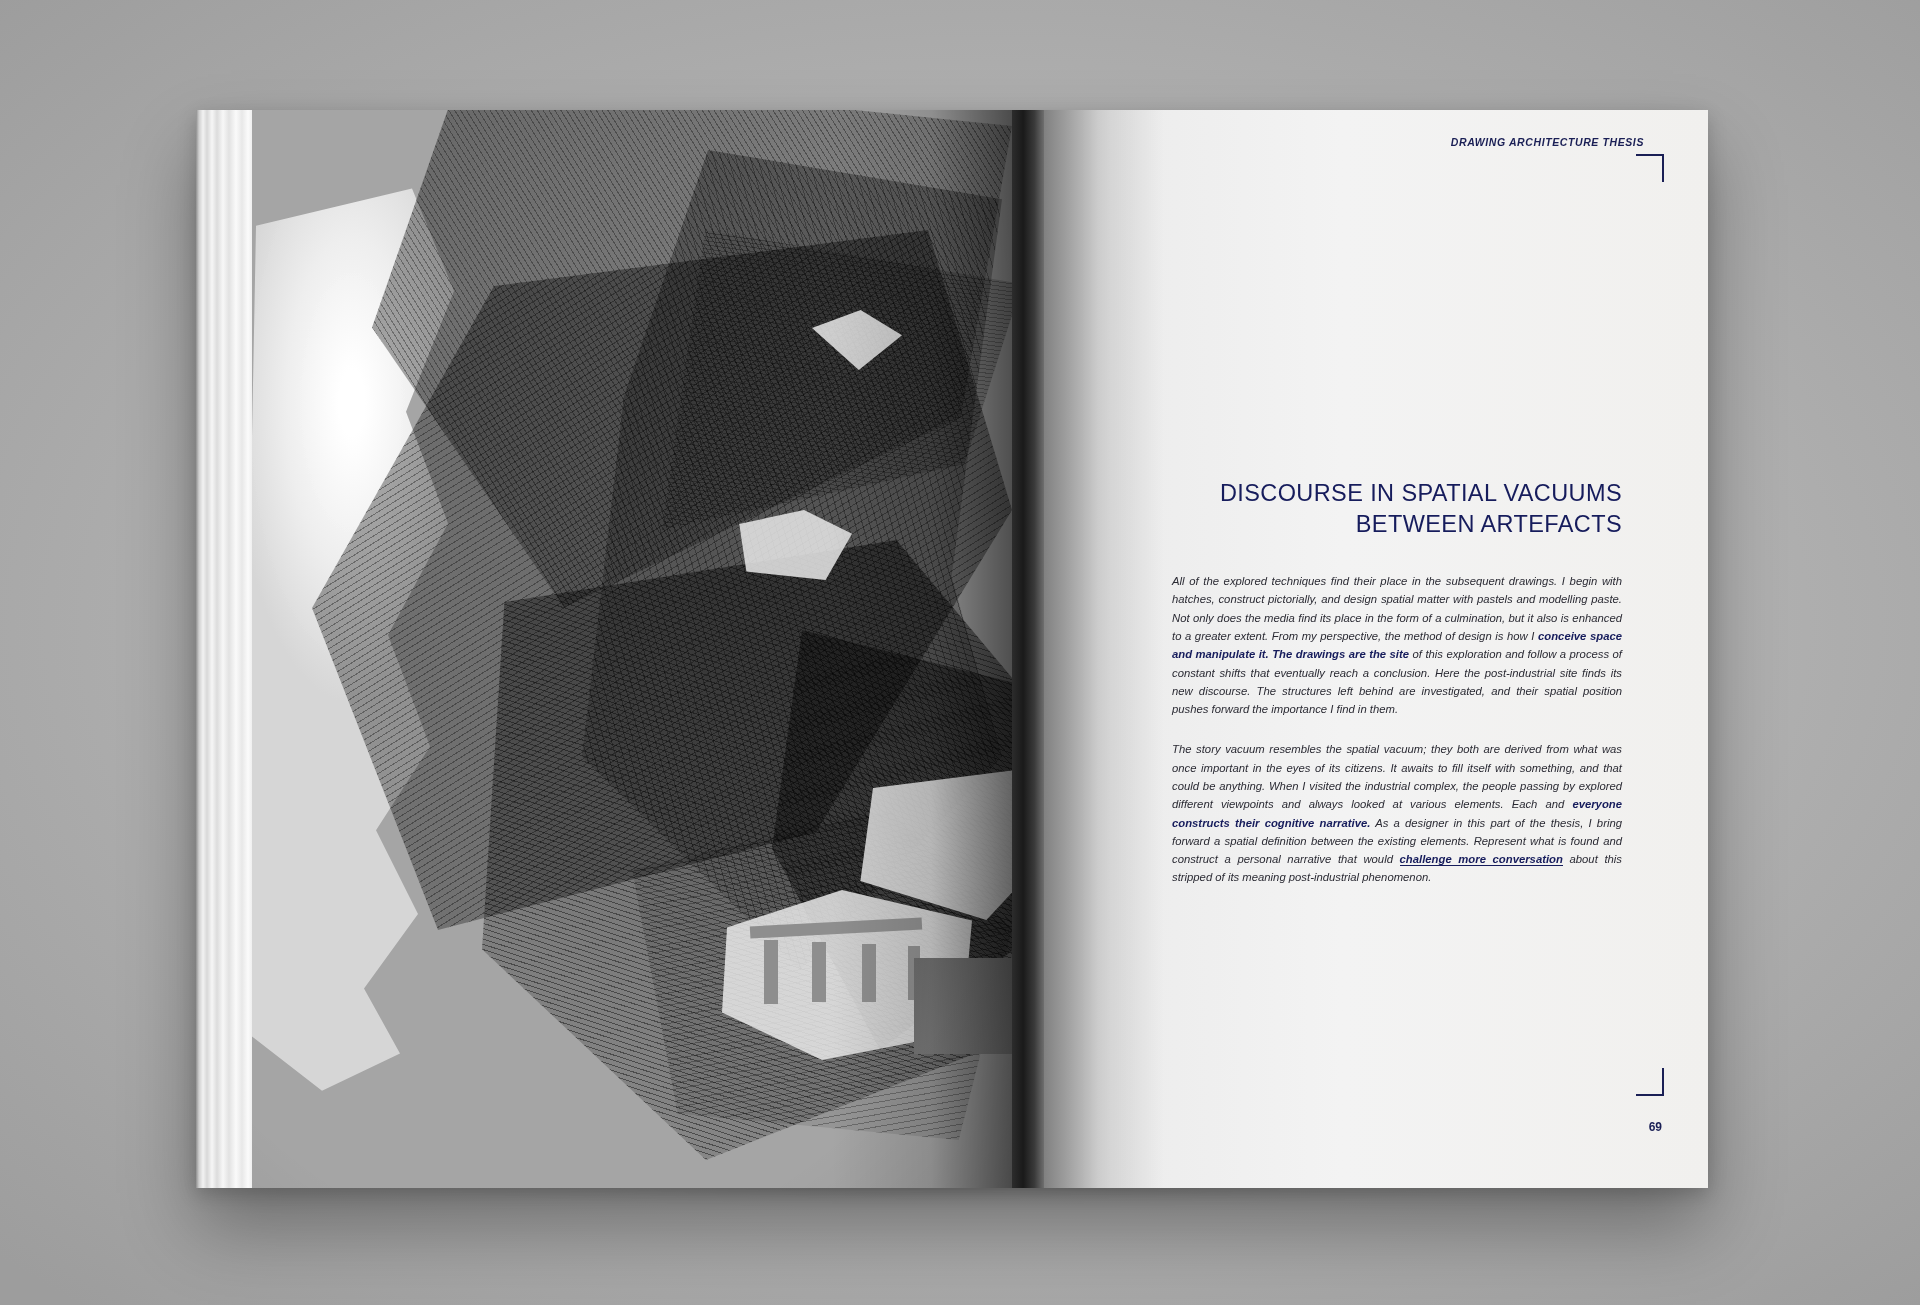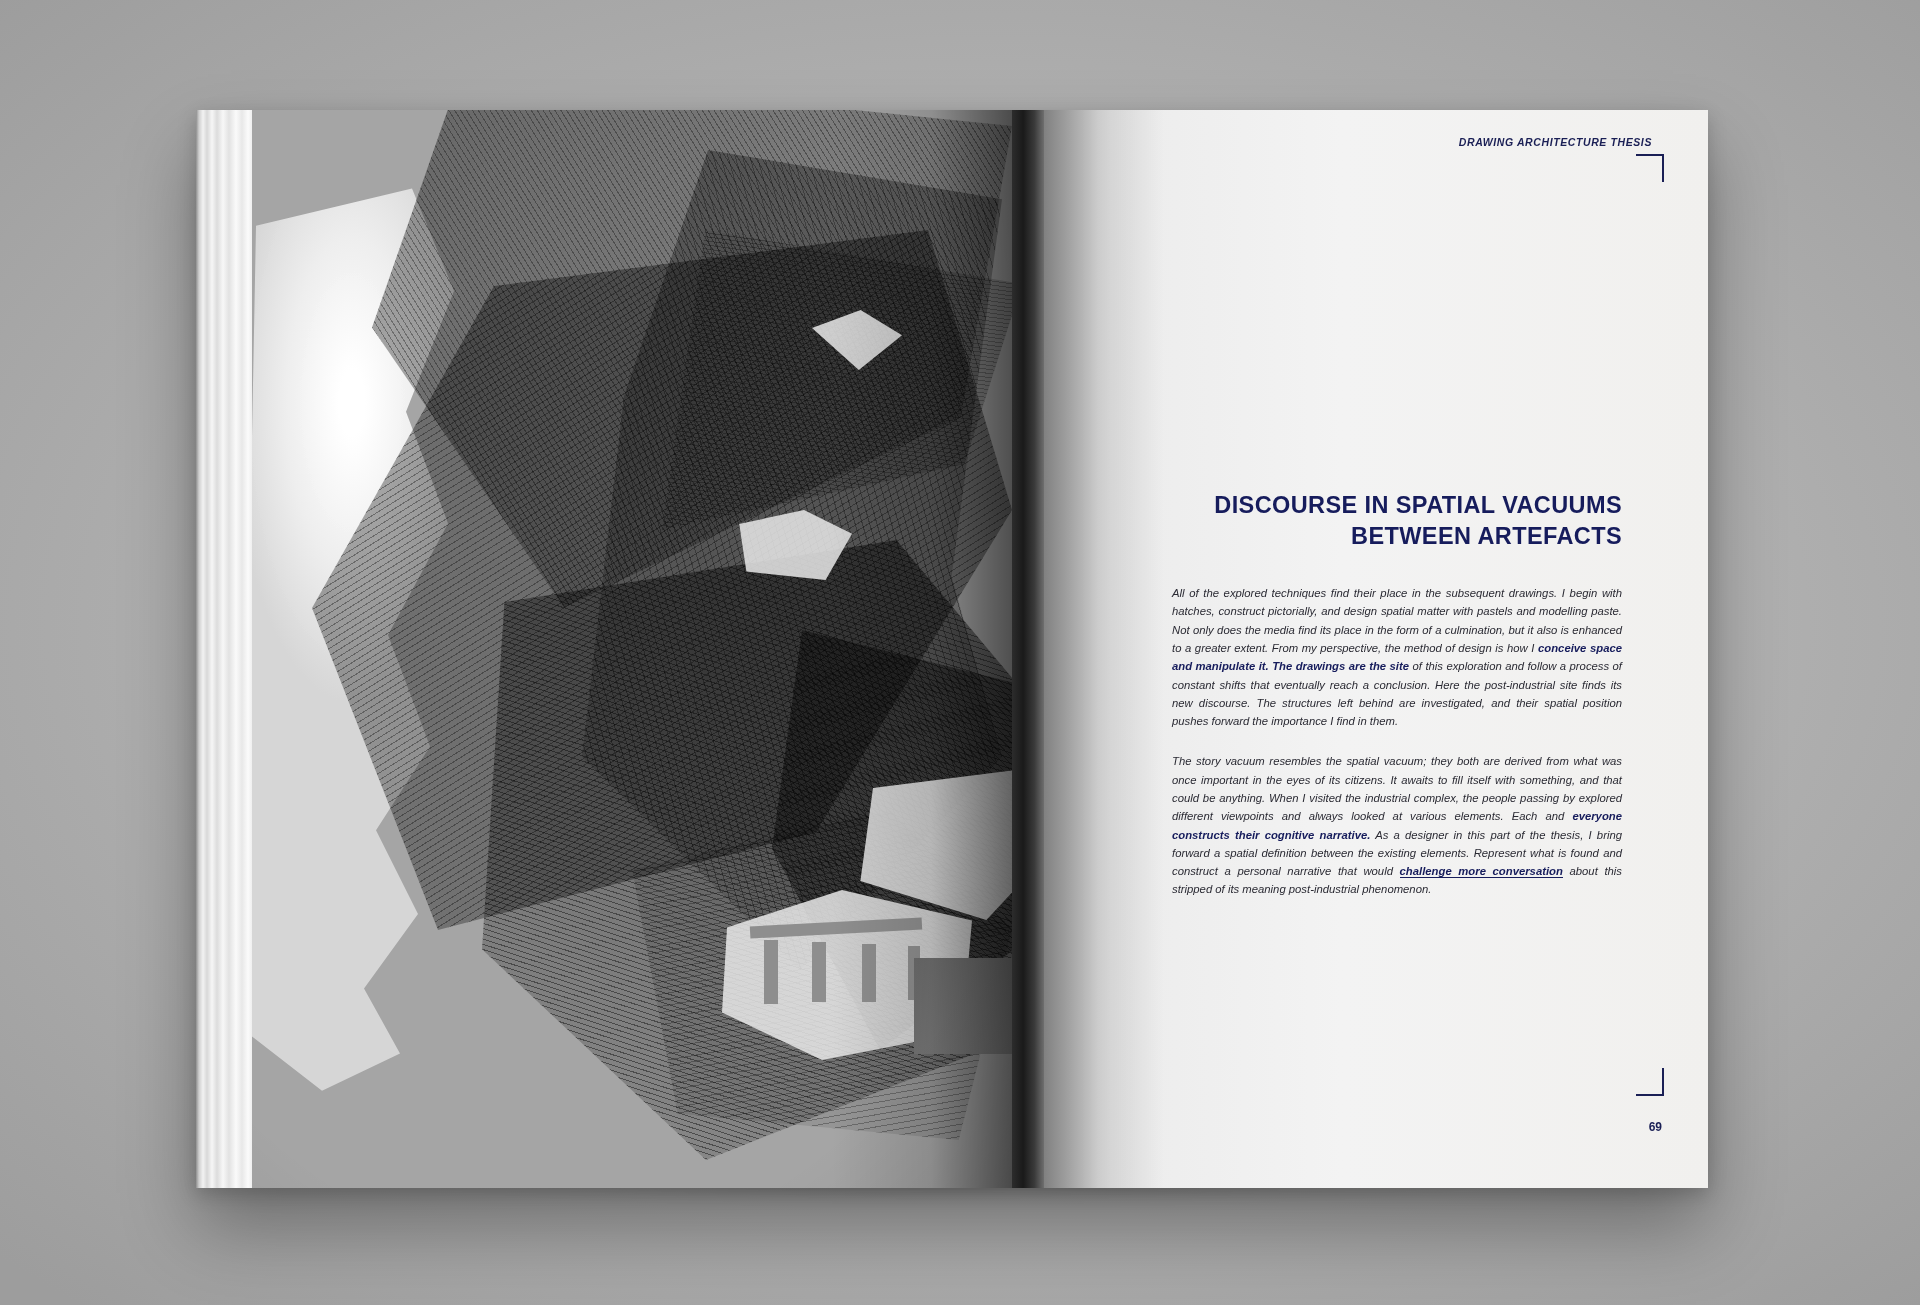--- a/index.html
+++ b/index.html
@@ -178,21 +178,21 @@
     overflow: hidden;
   }
   .right-gutter-shade {
     position: absolute; left: 0; top: 0; width: 120px; height: 100%;
     background: linear-gradient(to right, rgba(0,0,0,0.40) 0%, rgba(0,0,0,0.12) 45%, rgba(0,0,0,0) 100%);
     pointer-events: none;
   }
 
   .running-head {
     position: absolute;
-    right: 56px; top: 26px;
+    right: 64px; top: 26px;
     font-size: 10.5px;
     font-weight: 700;
     font-style: italic;
     letter-spacing: .6px;
     color: #1a1f55;
     white-space: nowrap;
   }
 
   .crop-tr {
     position: absolute; right: 44px; top: 44px;
@@ -216,24 +216,24 @@
   }
 
   .text-col {
     position: absolute;
     left: 128px;
     top: 368px;
     width: 450px;
   }
 
   h1.title {
-    margin: 12px 0 32px 0;
+    margin: 0 0 32px 0;
     font-size: 23.5px;
     line-height: 1.32;
-    font-weight: 700;
+    font-weight: 400;
     letter-spacing: .4px;
     text-align: right;
     color: #161c5c;
     text-transform: uppercase;
   }
 
   p.body {
     margin: 16px 0 22px 0;
     font-size: 11.3px;
     line-height: 1.62;

